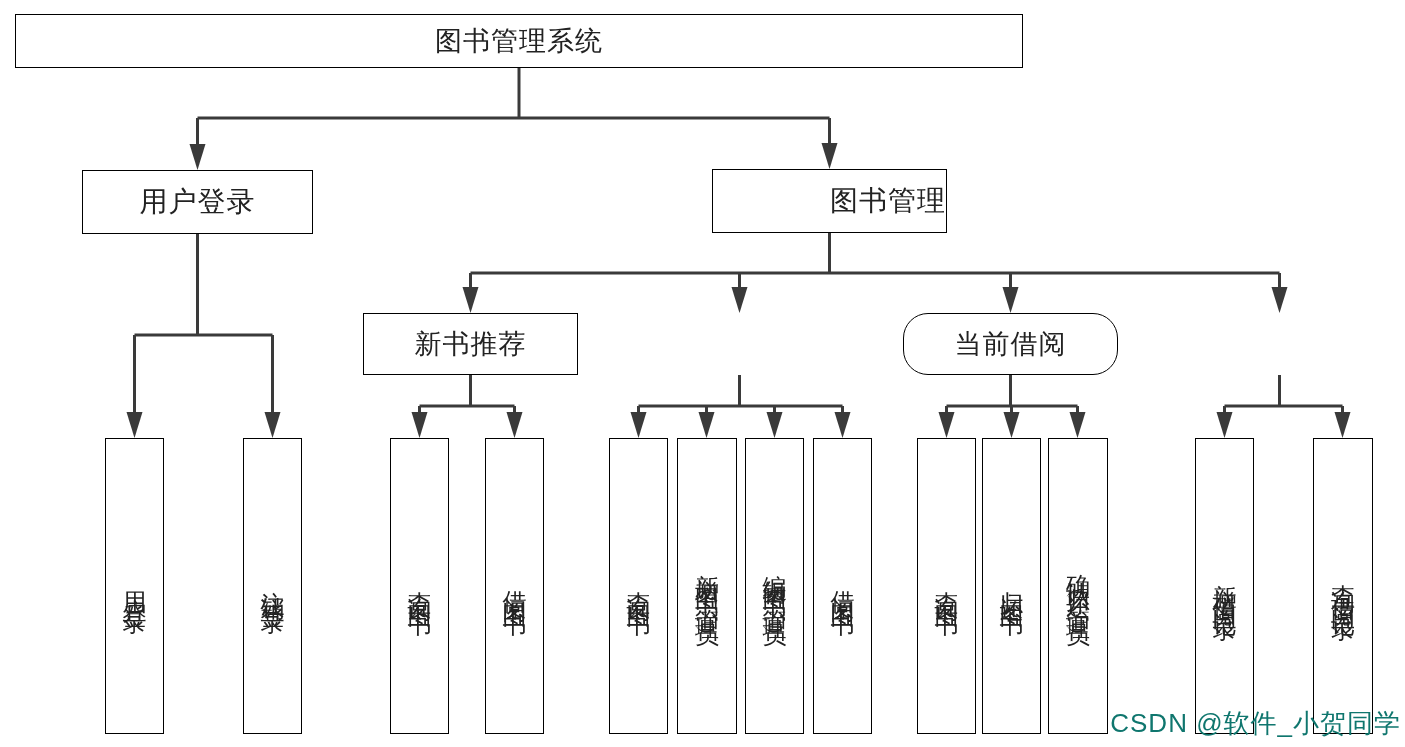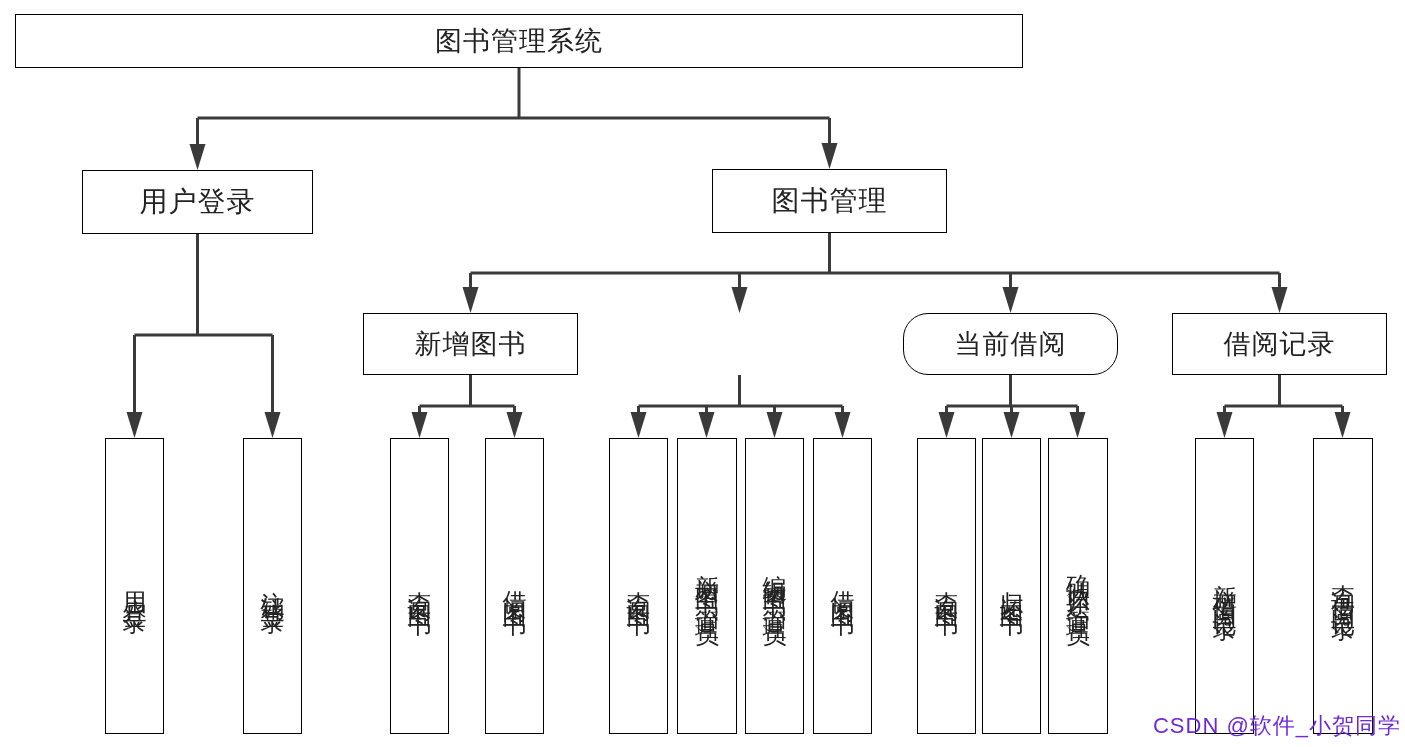--- a/index.html
+++ b/index.html
@@ -25,22 +25,22 @@
   .leaf .vtext{
     writing-mode:vertical-rl;
     text-orientation:mixed;
     letter-spacing:7px;
     line-height:1;
     white-space:nowrap;
   }
   .watermark{
     position:absolute;
     right:4px;bottom:6px;
-    font-size:22px;
-    color:#6d28d9;
+    font-size:26px;
+    color:#0f766e;
     letter-spacing:1px;
     pointer-events:none;
   }
   svg line, svg polyline{stroke:#3a3a3a;stroke-width:3;fill:none;}
   svg polygon{fill:#3a3a3a;stroke:none;}
 </style>
 </head>
 <body>
 
 <div class="canvas">
@@ -107,32 +107,29 @@
     <polygon points="1334.5,412 1350.5,412 1342.5,438"></polygon>
   </svg>
 
   <div class="node node-h" style="left:15px;top:14px;width:1008px;height:54px;">
     <span>图书管理系统</span>
   </div>
 
   <div class="node node-h2" style="left:82px;top:170px;width:231px;height:64px;">
     <span>用户登录</span>
   </div>
-  <div class="node node-h2" style="left:712px;top:169px;width:235px;height:64px;">
+  <div class="node node-h2" style="left:712px;top:169px;width:235px;height:64px;justify-content:flex-end;">
     <span>图书管理</span>
   </div>
 
   <div class="node node-h" style="left:363px;top:313px;width:215px;height:62px;">
-    <span>新增图书</span>
+    <span>新书推荐</span>
   </div>
   <div class="node node-h" style="left:903px;top:313px;width:215px;height:62px;border-radius:25px;">
     <span>当前借阅</span>
-  </div>
-  <div class="node node-h" style="left:1172px;top:313px;width:215px;height:62px;">
-    <span>借阅记录</span>
   </div>
 
   <div class="node leaf" style="left:105px;top:438px;width:59px;height:296px;">
     <span class="vtext">用户登录</span>
   </div>
   <div class="node leaf" style="left:243px;top:438px;width:59px;height:296px;">
     <span class="vtext">注销登录</span>
   </div>
 
   <div class="node leaf" style="left:390px;top:438px;width:59px;height:296px;">

